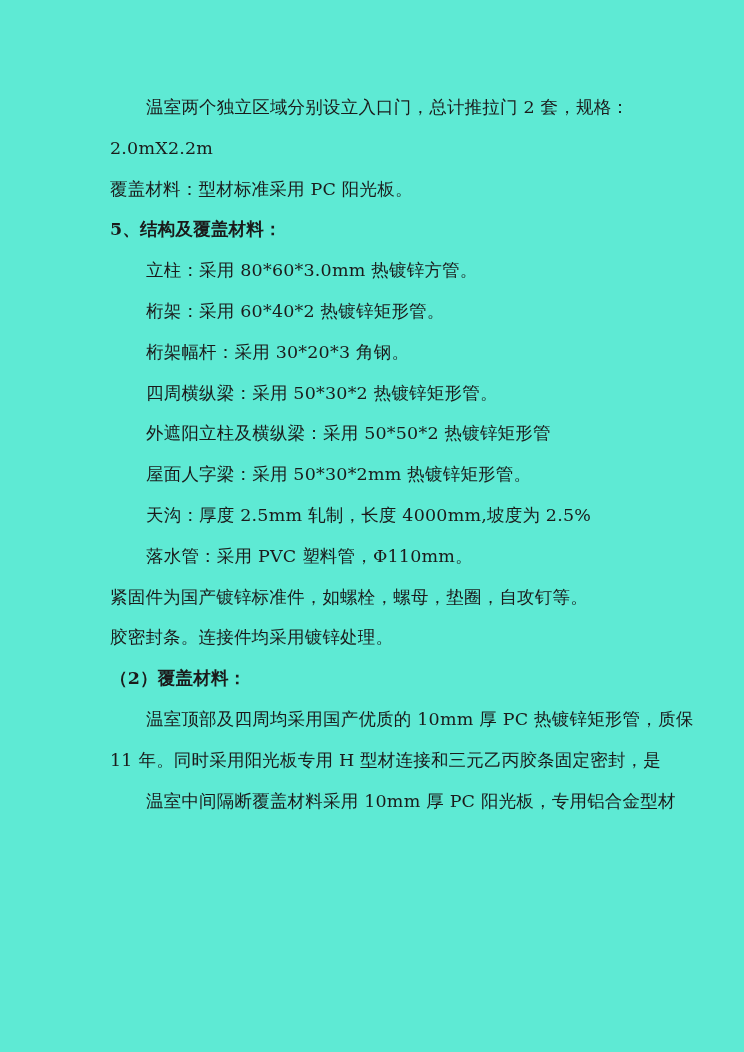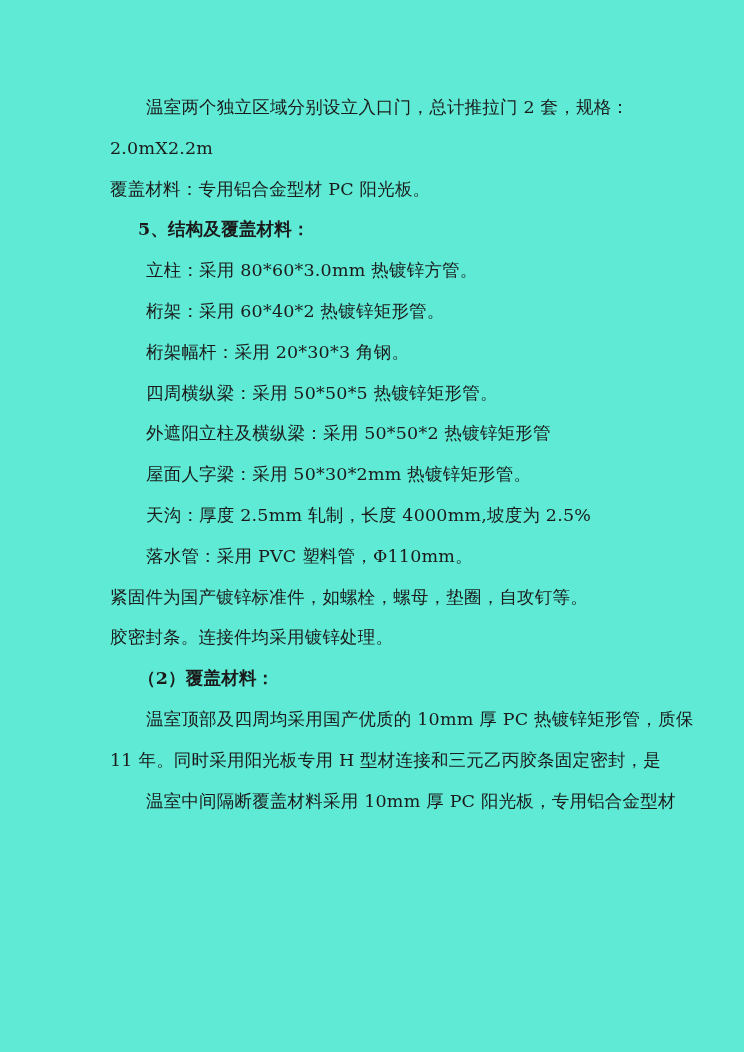--- a/index.html
+++ b/index.html
@@ -27,39 +27,38 @@
     line-height: 40.8px;
     height: 40.8px;
     white-space: pre;
     letter-spacing: 0.2px;
   }
   .indent-2 {
     padding-left: 36px;
   }
   .heading {
     font-weight: bold;
-    margin-left: 28px;
   }
 </style>
 </head>
 <body>
 
 <div class="page">
   <div class="doc-body">
 
     <div class="line indent-2">温室两个独立区域分别设立入口门，总计推拉门 2 套，规格：</div>
     <div class="line">2.0mX2.2m</div>
-    <div class="line">覆盖材料：专用铝合金型材 PC 阳光板。</div>
+    <div class="line">覆盖材料：型材标准采用 PC 阳光板。</div>
 
     <div class="line heading">5、结构及覆盖材料：</div>
 
     <div class="line indent-2">立柱：采用 80*60*3.0mm 热镀锌方管。</div>
     <div class="line indent-2">桁架：采用 60*40*2 热镀锌矩形管。</div>
-    <div class="line indent-2">桁架幅杆：采用 20*30*3 角钢。</div>
-    <div class="line indent-2">四周横纵梁：采用 50*50*5 热镀锌矩形管。</div>
+    <div class="line indent-2">桁架幅杆：采用 30*20*3 角钢。</div>
+    <div class="line indent-2">四周横纵梁：采用 50*30*2 热镀锌矩形管。</div>
     <div class="line indent-2">外遮阳立柱及横纵梁：采用 50*50*2 热镀锌矩形管</div>
     <div class="line indent-2">屋面人字梁：采用 50*30*2mm 热镀锌矩形管。</div>
     <div class="line indent-2">天沟：厚度 2.5mm 轧制，长度 4000mm,坡度为 2.5%</div>
     <div class="line indent-2">落水管：采用 PVC 塑料管，Φ110mm。</div>
 
     <div class="line">紧固件为国产镀锌标准件，如螺栓，螺母，垫圈，自攻钉等。</div>
     <div class="line">胶密封条。连接件均采用镀锌处理。</div>
 
     <div class="line heading">（2）覆盖材料：</div>
 

